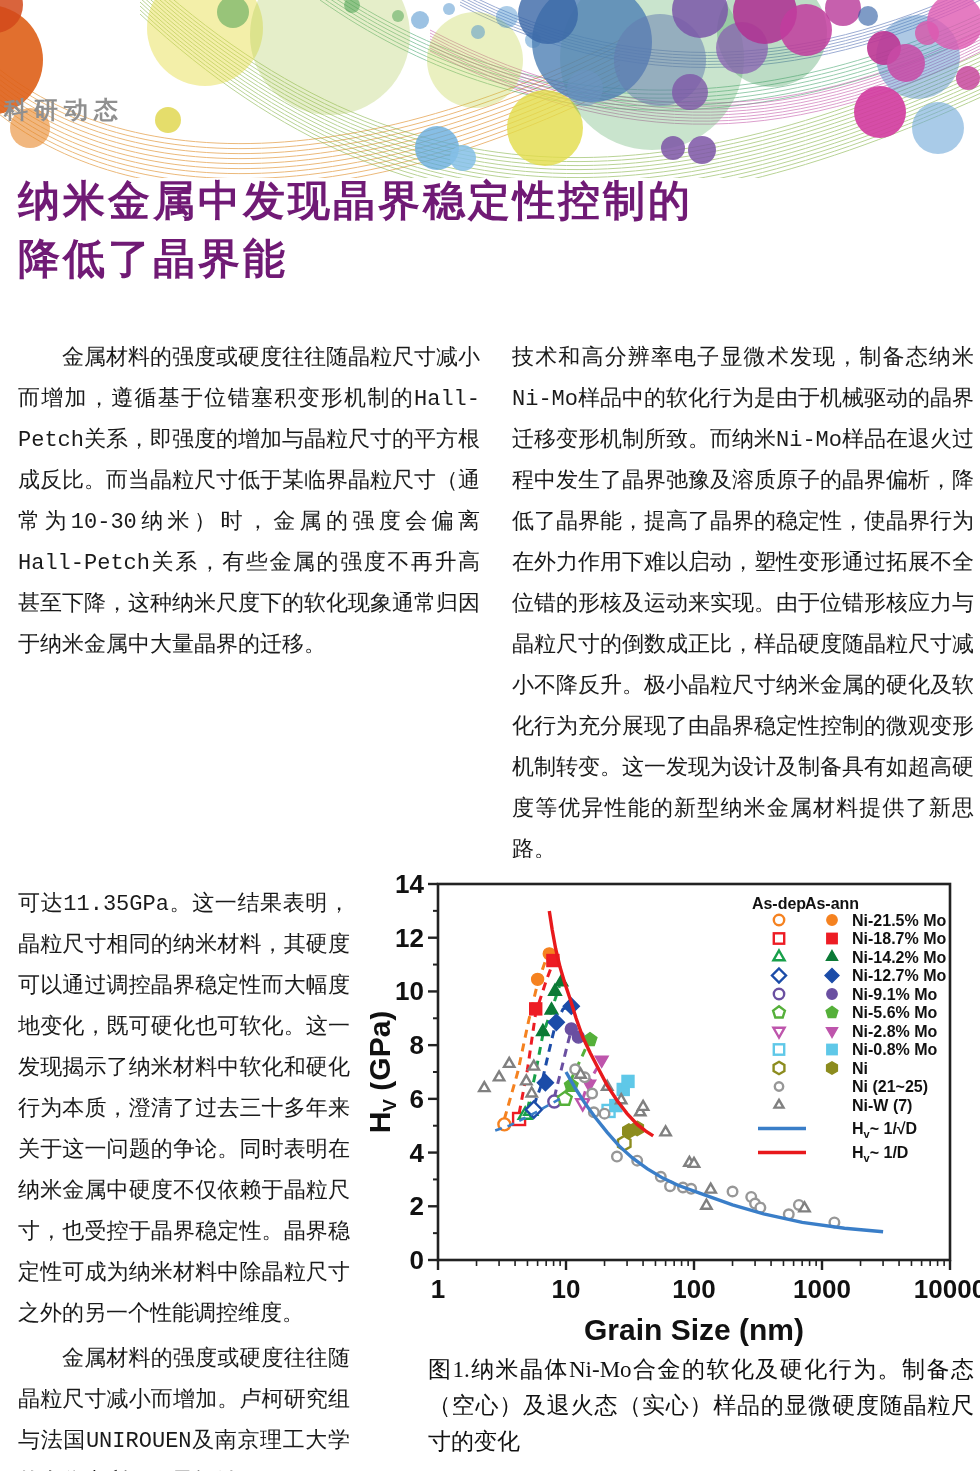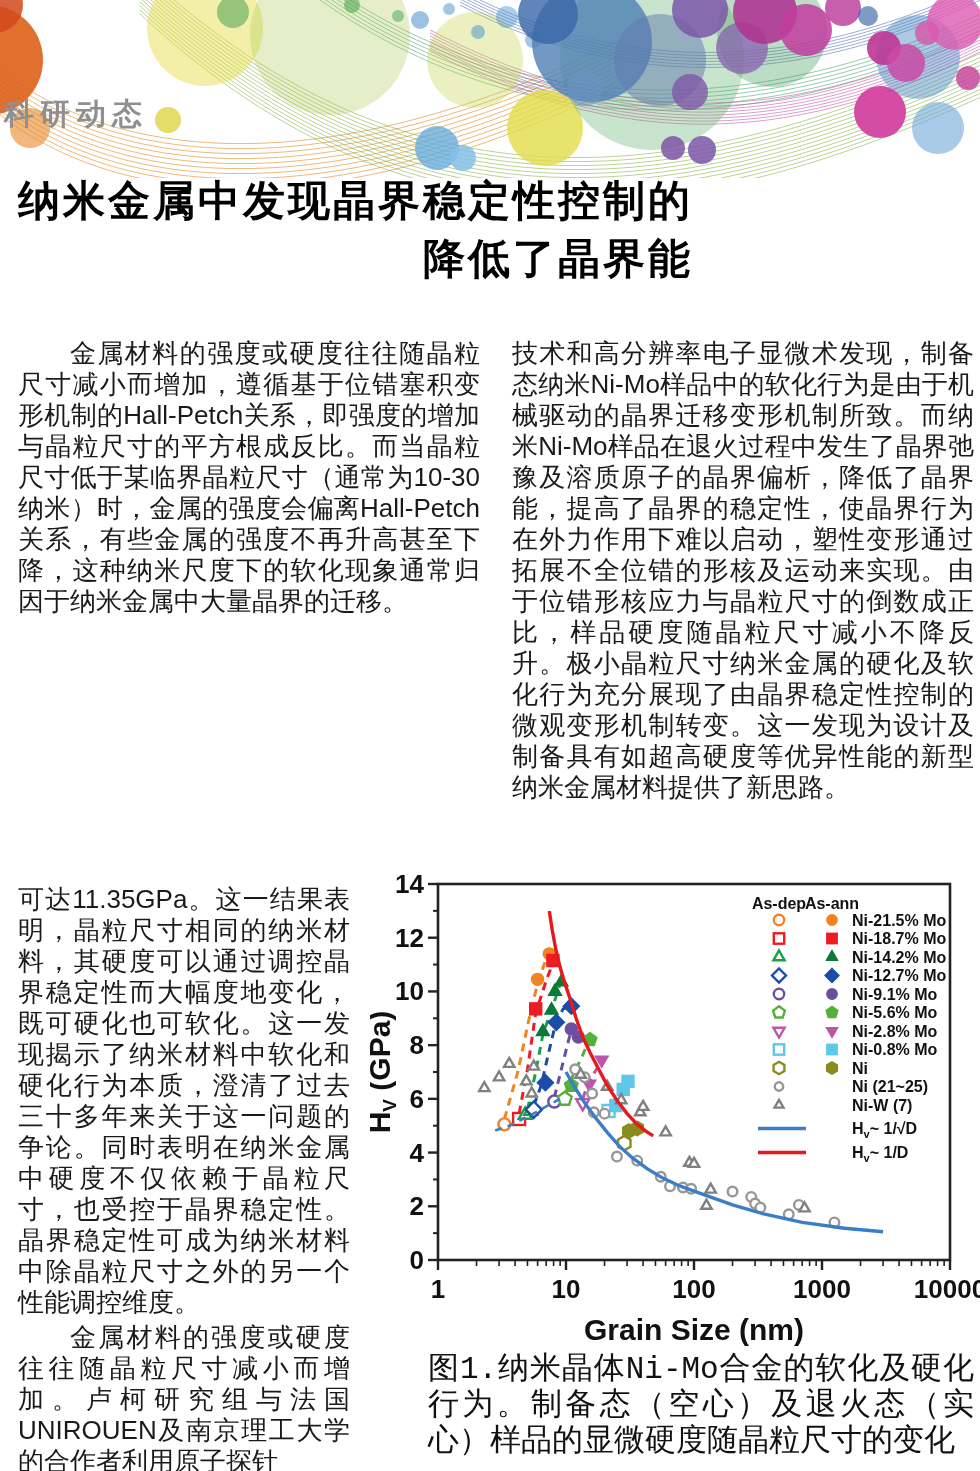--- a/index.html
+++ b/index.html
@@ -1,32 +1,32 @@
 <!DOCTYPE html>
 <html><head>
 <meta charset="utf-8">
 <style>
   html,body{margin:0;padding:0;background:#fff;}
   .page{position:relative;width:980px;height:1471px;background:#fff;overflow:hidden;
         font-family:"Liberation Sans",sans-serif;color:#1a1a1a;}
   .header-art{position:absolute;left:0;top:0;width:980px;height:178px;}
-  .section-label{position:absolute;left:4px;top:94px;font-size:30px;letter-spacing:6px;
+  .section-label{position:absolute;left:4px;top:94px;font-size:24px;letter-spacing:6px;
                  color:#8f8f8f;font-weight:bold;}
   .title{position:absolute;left:18px;top:172px;margin:0;font-size:42px;line-height:58px;
-         letter-spacing:3px;font-weight:bold;color:#000000;text-align:right;}
-  .para{margin:0 0 4px 0;font-size:26px;line-height:31px;text-align:justify;}
+         letter-spacing:3px;font-weight:bold;color:#701a75;}
+  .para{margin:0 0 4px 0;font-size:22px;line-height:41px;text-align:justify;font-family:Liberation Mono, monospace;}
   .indent{text-indent:2em;}
   .col-left-wide{position:absolute;left:18px;top:338px;width:462px;}
   .col-left-narrow{position:absolute;left:18px;top:884px;width:332px;}
   .col-right{position:absolute;left:512px;top:338px;width:462px;}
   .chart-wrap{position:absolute;left:370px;top:858px;width:610px;height:500px;margin:0;}
   #chart-svg{width:610px;height:500px;display:block;background:#fff;}
   #chart-svg text{font-family:"Liberation Sans",sans-serif;}
   .caption{position:absolute;left:428px;top:1352px;width:546px;margin:0;
-           font-family:Liberation Mono, monospace;font-size:31px;line-height:36px;
+           font-family:Liberation Serif, serif;font-size:23px;line-height:36px;
            text-align:justify;color:#111;}
 </style>
 </head>
 <body>
 
 <div class="page">
 
   <svg class="header-art" viewBox="0 0 980 178" xmlns="http://www.w3.org/2000/svg">
     <defs>
       <path id="rb1" d="M -50 20 C 60 160, 300 200, 620 40"></path>

